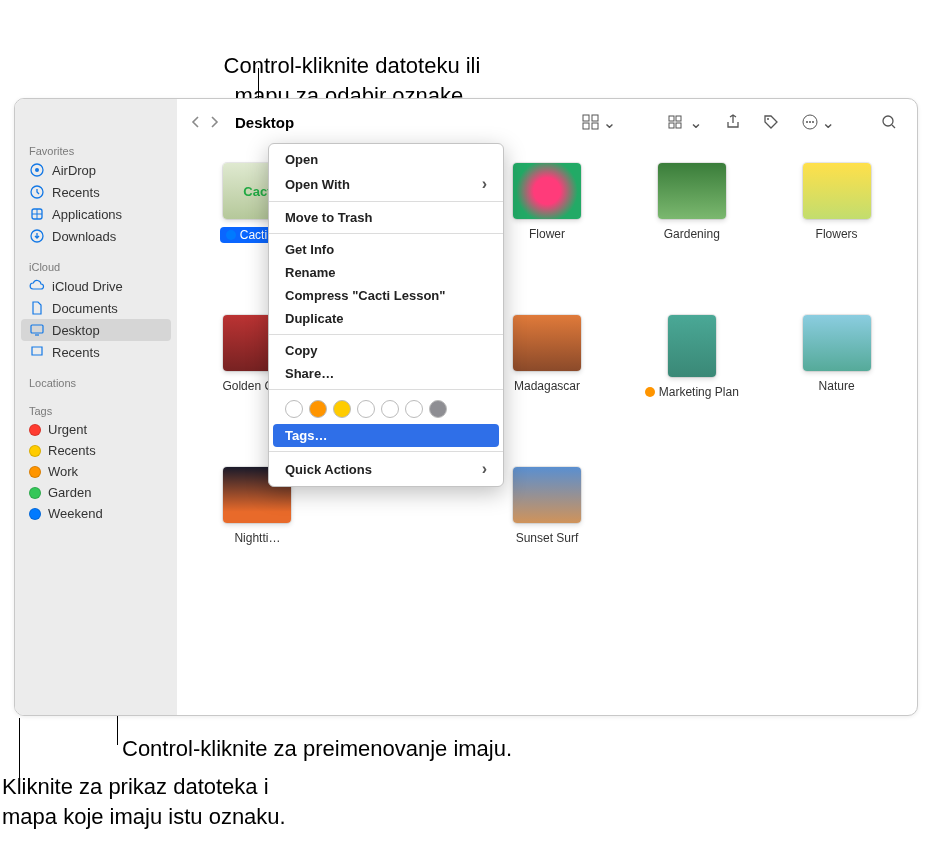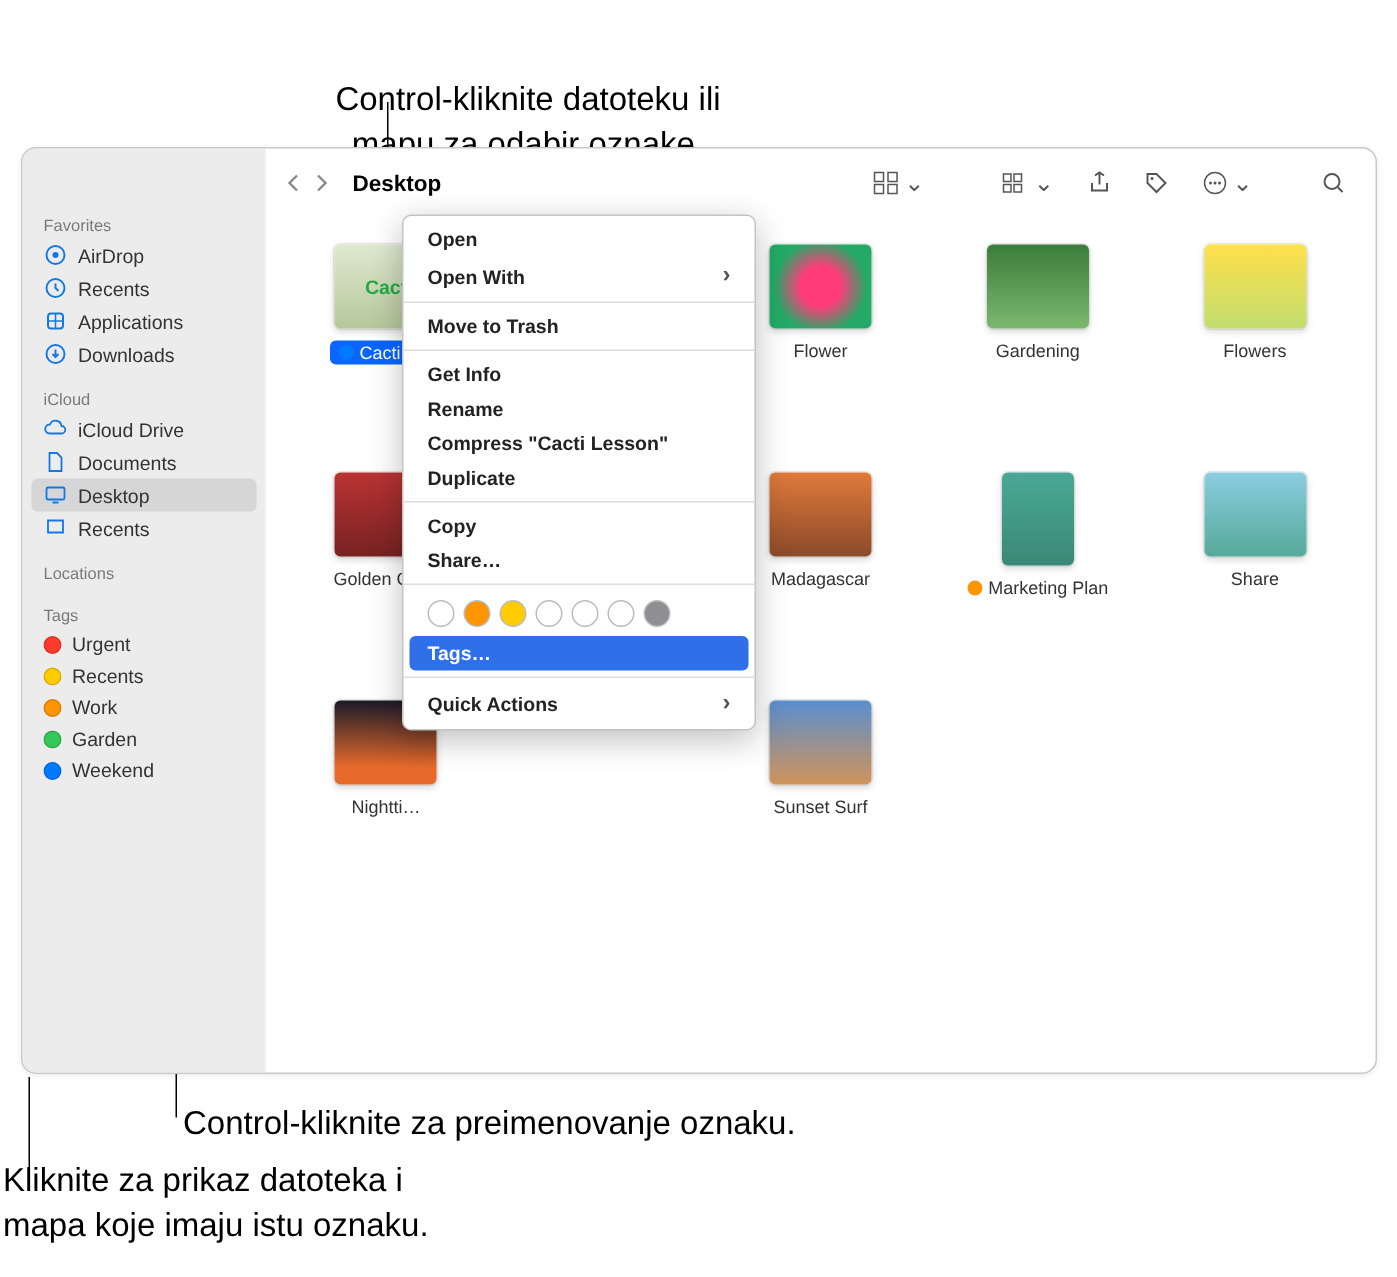--- a/index.html
+++ b/index.html
@@ -33,21 +33,21 @@
 .cm-tagrow{display:flex;gap:6px;padding:6px 16px;}
 .cm-tag{width:18px;height:18px;border-radius:50%;border:1px solid #bbb;}
 svg{display:block;}
 </style>
 </head>
 <body>
 
 <div class="annotation" style="left:192px;top:8px;width:320px;margin-top:43px;">Control-kliknite datoteku ili<br>mapu za odabir oznake.</div>
 <div class="anno-line" style="left:258px;top:68px;width:1px;height:94px;"></div>
 
-<div class="annotation" style="left:122px;top:734px;text-align:left;">Control-kliknite za preimenovanje oznaku.</div>
+<div class="annotation" style="left:122px;top:734px;text-align:left;">Control-kliknite za preimenovanje imaju.</div>
 <div class="anno-line" style="left:117px;top:746px;width:1px;height:-95px;"></div>
 
 <div class="annotation" style="left:2px;top:772px;text-align:left;">Kliknite za prikaz datoteka i<br>mapa koje imaju istu oznaku.</div>
 
 <div class="anno-line" style="left:117px;top:653px;width:1px;height:92px;"></div>
 <div class="anno-line" style="left:100px;top:653px;width:17px;height:1px;"></div>
 <div class="anno-line" style="left:19px;top:718px;width:1px;height:62px;"></div>
 <div class="anno-line" style="left:19px;top:718px;width:-1px;height:1px;"></div>
 
 <div class="window">
@@ -259,21 +259,21 @@
     </div>
     <div class="file">
       <div class="thumb" style="width:48px;height:62px;background:linear-gradient(#4aa896,#3a8876)"></div>
       <div class="label-row">
           <span class="tag-dot" style="background:#ff9500"></span>
           <span>Marketing Plan</span>
         </div>
     </div>
     <div class="file">
       <div class="thumb" style="background:linear-gradient(#8bcde0,#5a9)"></div>
-      <span>Share</span>
+      <span>Nature</span>
     </div>
 
     <div class="file">
       <div class="thumb" style="background:linear-gradient(#1a1a2a,#e86a2a 80%)"></div>
       <span>Nightti…</span>
     </div>
     <div class="file" style="visibility:hidden"></div>
     <div class="file">
       <div class="thumb" style="background:linear-gradient(#5a8fd0,#d0935a)"></div>
       <span>Sunset Surf</span>

